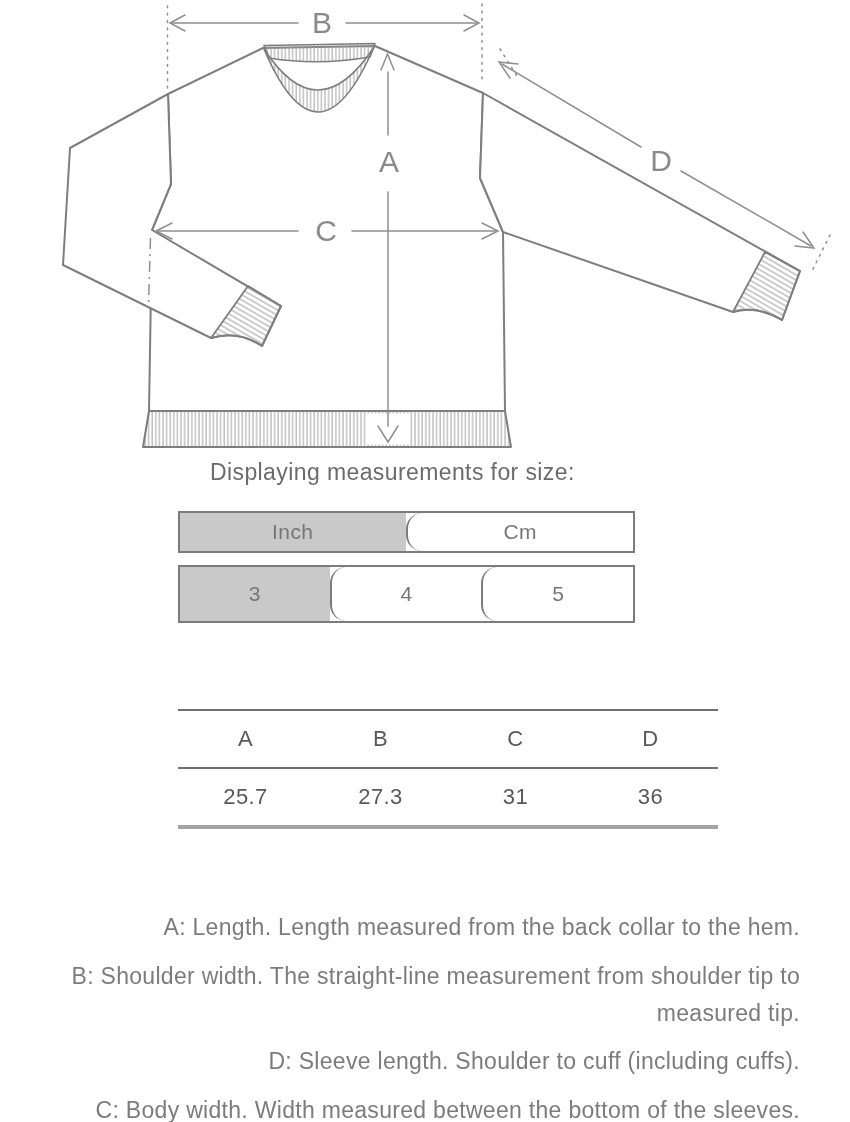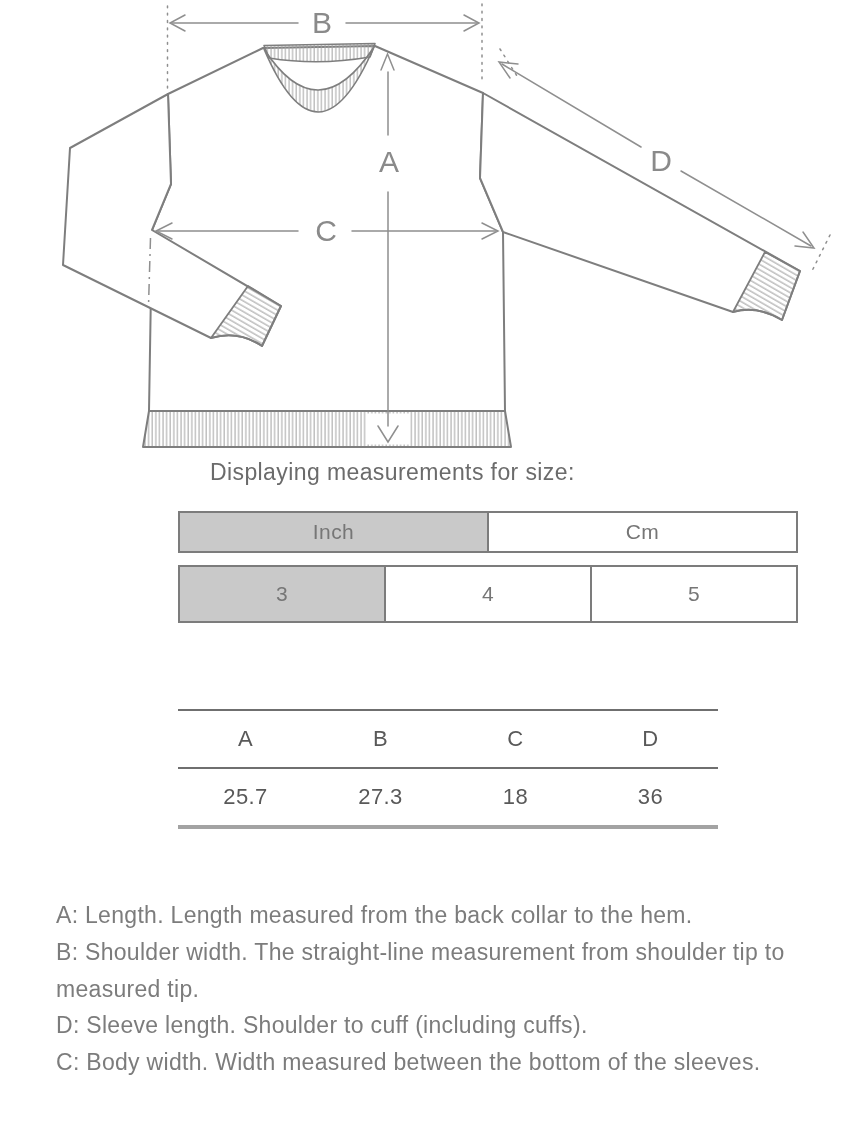--- a/index.html
+++ b/index.html
@@ -7,49 +7,49 @@
   .page{position:relative;width:850px;height:1122px;background:#ffffff;overflow:hidden;}
 
   .diagram-wrap{position:absolute;left:0;top:0;width:850px;height:470px;}
 
   .panel-title{
     position:absolute;left:178px;top:459px;width:560px;
     font-size:23px;font-weight:300;color:#6b6b6b;letter-spacing:.4px;margin-left:32px;
   }
 
   .toggle{
-    position:absolute;left:178px;width:620px;
+    position:absolute;left:178px;width:457px;
     display:flex;box-sizing:border-box;border:2px solid #7c7c7c;
   }
   .toggle .cell{
     flex:1;display:flex;align-items:center;justify-content:center;
     font-size:21px;font-weight:300;color:#767676;letter-spacing:.4px;
     background:#ffffff;cursor:pointer;
   }
-  .toggle .cell + .cell{border-left:2px solid #7c7c7c;}
+  .toggle .cell + .cell{border-left:2px solid #7c7c7c;border-radius:16px;}
   .toggle .cell.selected{background:#c9c9c9;}
   .unit-toggle{top:511px;height:42px;}
   .size-toggle{top:565px;height:58px;}
 
   .meas-table{
     position:absolute;left:178px;top:709px;width:540px;
     border-collapse:collapse;table-layout:fixed;
   }
   .meas-table td{
     width:25%;text-align:center;height:54px;
     font-size:22px;font-weight:300;color:#595959;letter-spacing:.4px;
   }
   .meas-table tr.hdr{border-top:2px solid #6f6f6f;border-bottom:2px solid #6f6f6f;}
   .meas-table tr.val{border-bottom:4px solid #a3a3a3;}
 
   .legend{
     position:absolute;left:56px;top:897px;width:756px;
     font-size:23px;font-weight:300;color:#7c7c7c;letter-spacing:.3px;line-height:36.8px;
   }
-  .legend p{margin:0;}
+  .legend p{margin:12px;text-align:right;}
 
   svg text{
     font-family:"Liberation Sans","DejaVu Sans",sans-serif;
     font-weight:300;fill:#8a8a8a;
   }
 </style>
 </head>
 <body>
 
 <div class="page">
@@ -132,21 +132,21 @@
     <tbody>
         <tr class="hdr">
       <td>A</td>
       <td>B</td>
       <td>C</td>
       <td>D</td>
     </tr>
     <tr class="val">
       <td>25.7</td>
       <td>27.3</td>
-      <td>18</td>
+      <td>31</td>
       <td>36</td>
     </tr>
   </tbody>
     </table>
 
   <div class="legend">
     <p>A: Length. Length measured from the back collar to the hem.</p>
     <p>B: Shoulder width. The straight-line measurement from shoulder tip to measured tip.</p>
     <p>D: Sleeve length. Shoulder to cuff (including cuffs).</p>
     <p>C: Body width. Width measured between the bottom of the sleeves.</p>

